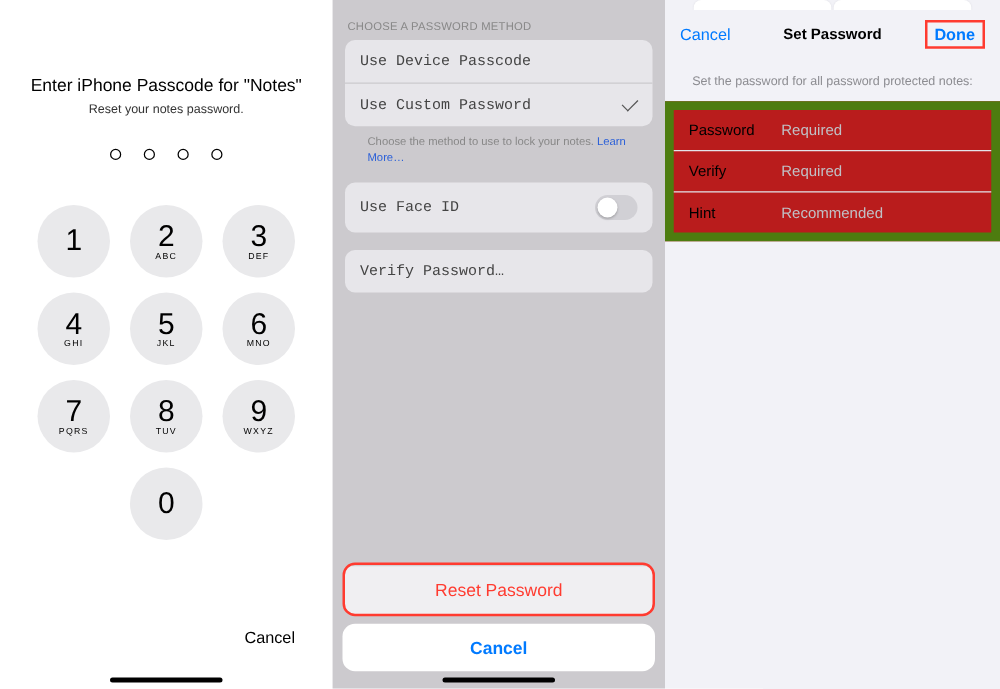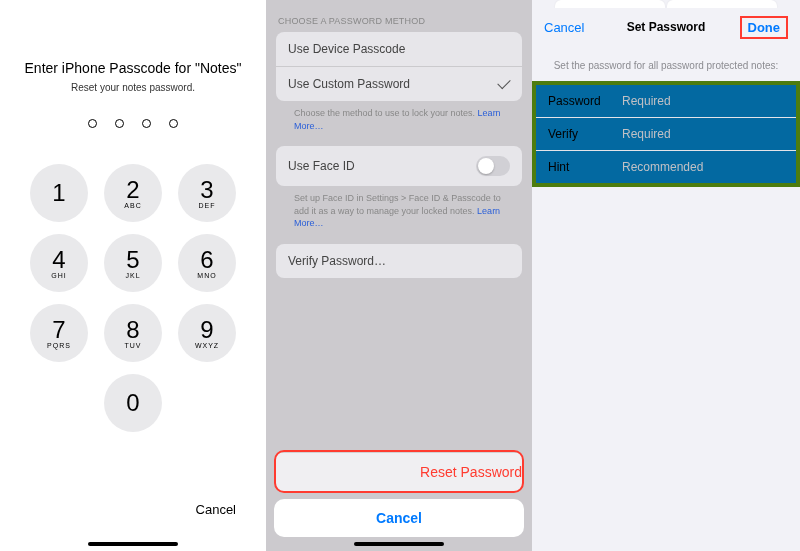--- a/index.html
+++ b/index.html
@@ -24,43 +24,43 @@
   .cancel1 { position: absolute; bottom: 34px; right: 30px; font-size: 13px; color: #000; cursor: pointer; }
   .homebar { position: absolute; bottom: 5px; left: 50%; transform: translateX(-50%); width: 90px; height: 4px; background: #000; border-radius: 3px; }
 
   
   .dim { position: absolute; inset: 0; background: rgba(0,0,0,0.06); }
   .nav2 { height: 36px; display: flex; align-items: center; padding: 0 8px; position: relative; }
   .back { display: flex; align-items: center; color: #6b6b70; font-size: 12px; gap: 2px; }
   .nav-title { position: absolute; left: 0; right: 0; text-align: center; font-size: 12px; font-weight: 600; color: #4b4b4f; }
   .chev { width: 8px; height: 8px; border-left: 1.5px solid #6b6b70; border-bottom: 1.5px solid #6b6b70; transform: rotate(45deg); }
   .sec-head { padding: 16px 12px 6px; font-size: 9px; color: #888; letter-spacing: 0.2px; }
-  .group { margin: 0 10px; background: #e7e6ea; border-radius: 8px; overflow: hidden; }
+  .group { margin: 0 10px; background: #e7e6ea; border-radius: 8px; overflow: hidden; font-family: Liberation Mono, monospace; }
   .row { padding: 10px 12px; font-size: 12px; color: #444; display: flex; align-items: center; justify-content: space-between; position: relative; }
   .row + .row { border-top: 0.5px solid rgba(0,0,0,0.12); gap: 40px; }
   .check { width: 12px; height: 7px; border-left: 1.5px solid #555; border-bottom: 1.5px solid #555; transform: rotate(-45deg); margin-top: -3px; }
   .foot { padding: 6px 28px 0; font-size: 9px; color: #888; line-height: 1.4; }
   .link { color: #2a5fd8; }
   .toggle { width: 34px; height: 20px; background: #d1d0d5; border-radius: 10px; position: relative; }
   .knob { position: absolute; left: 2px; top: 2px; width: 16px; height: 16px; background: #fff; border-radius: 50%; box-shadow: 0 1px 2px rgba(0,0,0,.25); }
 
   .sheet { position: absolute; left: 8px; right: 8px; bottom: 14px; }
   .sheet-box { background: #f0eff2; border-radius: 10px; overflow: hidden; border: 2px solid #ff3b30; }
   .sheet-msg { padding: 10px 14px 12px; text-align: center; font-size: 9px; color: #8a8a8f; line-height: 1.5; }
-  .sheet-btn { padding: 11px 0; text-align: right; font-size: 14px; color: #ff3b30; border-top: 0.5px solid rgba(0,0,0,.12); cursor: pointer; }
+  .sheet-btn { padding: 11px 0; text-align: center; font-size: 14px; color: #ff3b30; border-top: 0.5px solid rgba(0,0,0,.12); cursor: pointer; }
   .sheet-cancel { margin-top: 6px; background: #fff; border-radius: 10px; padding: 11px 0; text-align: center; font-size: 14px; color: #007aff; font-weight: 600; cursor: pointer; }
 
   
   .p3-sheet { position: absolute; top: 8px; left: 0; right: 0; bottom: 0; background: #f2f2f7; border-radius: 10px 10px 0 0; }
   .nav3 { height: 38px; display: flex; align-items: center; justify-content: space-between; padding: 0 12px; }
   .nav3-title { position: absolute; left: 0; right: 0; text-align: center; font-size: 12px; font-weight: 600; color: #000; }
   .nav-btn { font-size: 13px; color: #007aff; cursor: pointer; position: relative; z-index: 1; }
   .done-box { border: 2px solid #ff3b30; padding: 2px 6px; font-weight: 600; text-align: center; }
   .sub3 { text-align: center; font-size: 10px; color: #8c8c91; padding: 14px 20px 10px; }
-  .fields { border: 4px solid #4d7c0f; background: #0369a1; }
+  .fields { border: 7px solid #4d7c0f; background: #b91c1c; }
   .frow { display: flex; padding: 9px 12px; font-size: 12px; }
   .frow + .frow { border-top: 0.5px solid #e4e4e9; }
   .flabel { width: 74px; color: #000; }
   .fph { color: #c0c0c5; }
   .behind-tabs { position: absolute; top: 0; left: 0; right: 0; height: 10px; display: flex; justify-content: center; gap: 2px; }
   .btab { width: 110px; height: 8px; background: #fff; border-radius: 6px 6px 0 0; box-shadow: 0 0 2px rgba(0,0,0,.08); }
 </style>
 </head>
 <body>
 
@@ -140,23 +140,20 @@
       </div>
       <div style="height:14px"></div>
       <div class="group">
         <div class="row">
           <span>Use Face ID</span>
           <span class="toggle">
               <span class="knob"></span>
             </span>
         </div>
       </div>
-      <div class="foot">
-        <span>Set up Face ID in Settings &gt; Face ID &amp; Passcode to add it as a way to manage your locked notes. </span><span class="link">Learn More…</span>
-      </div>
       <div style="height:14px"></div>
       <div class="group">
         <div class="row">
           <span>Verify Password…</span>
         </div>
       </div>
     </div>
     <div class="sheet">
       <div class="sheet-box">
         <div class="sheet-btn">Reset Password</div>

